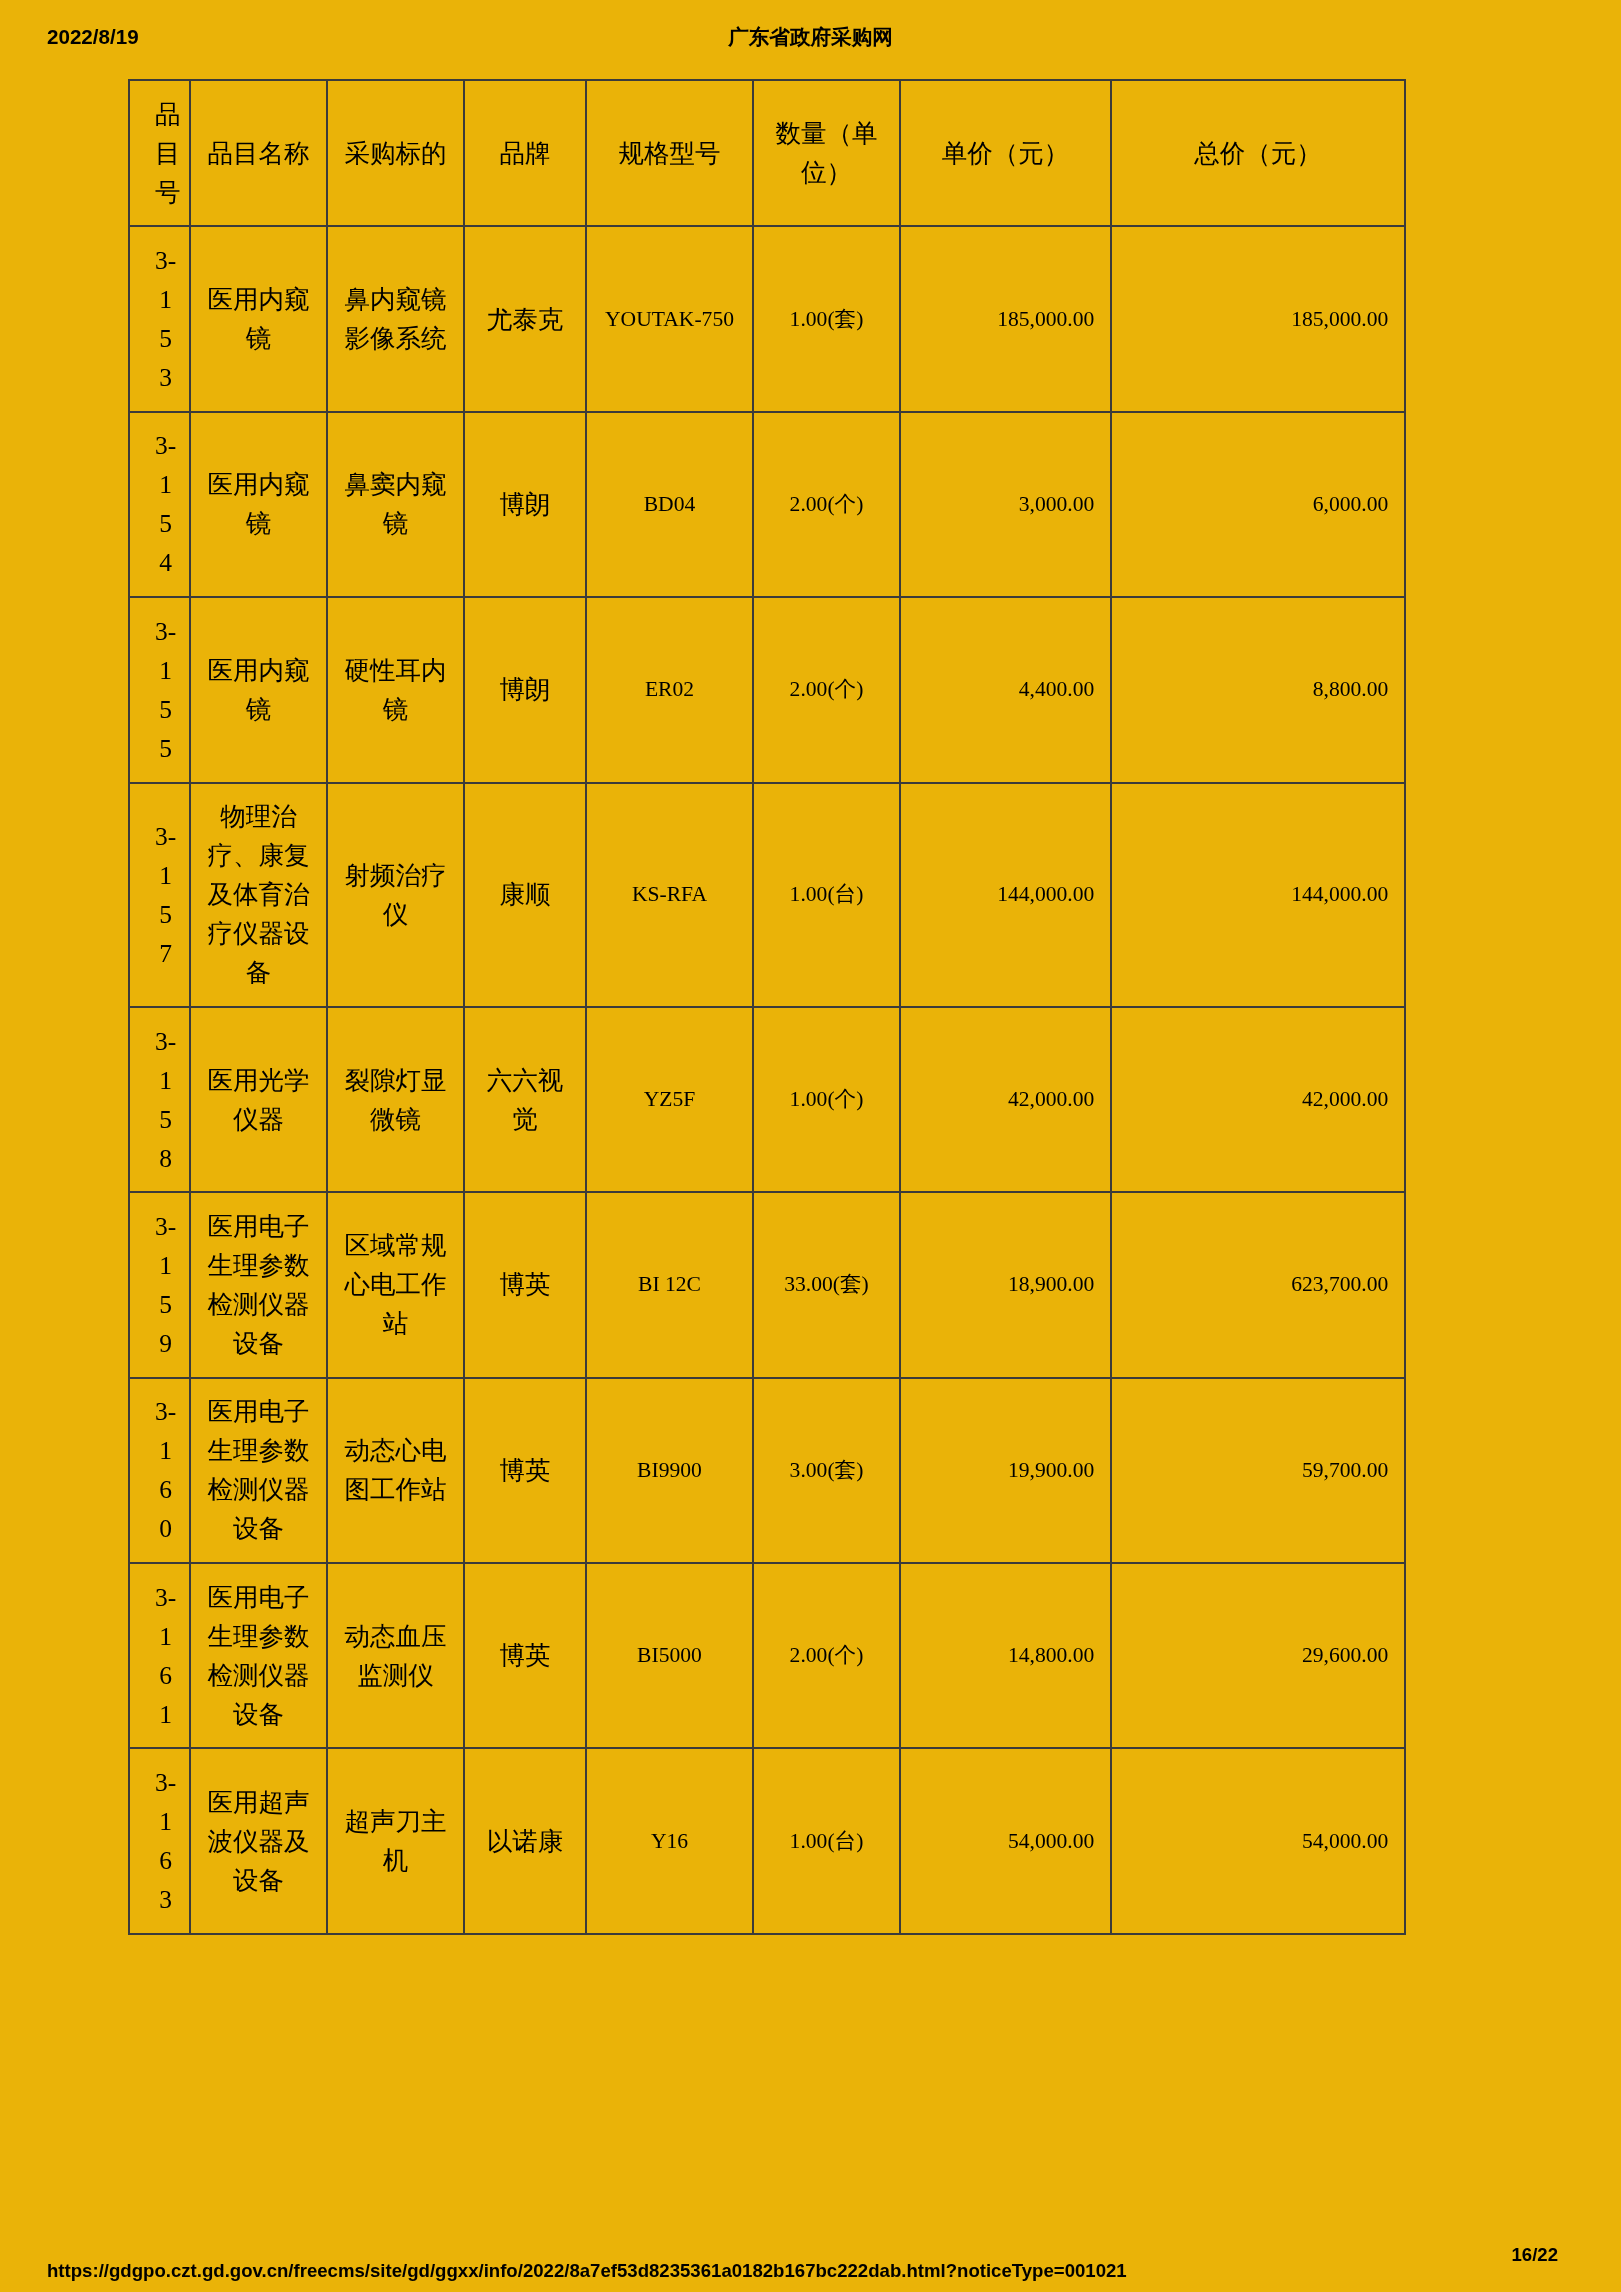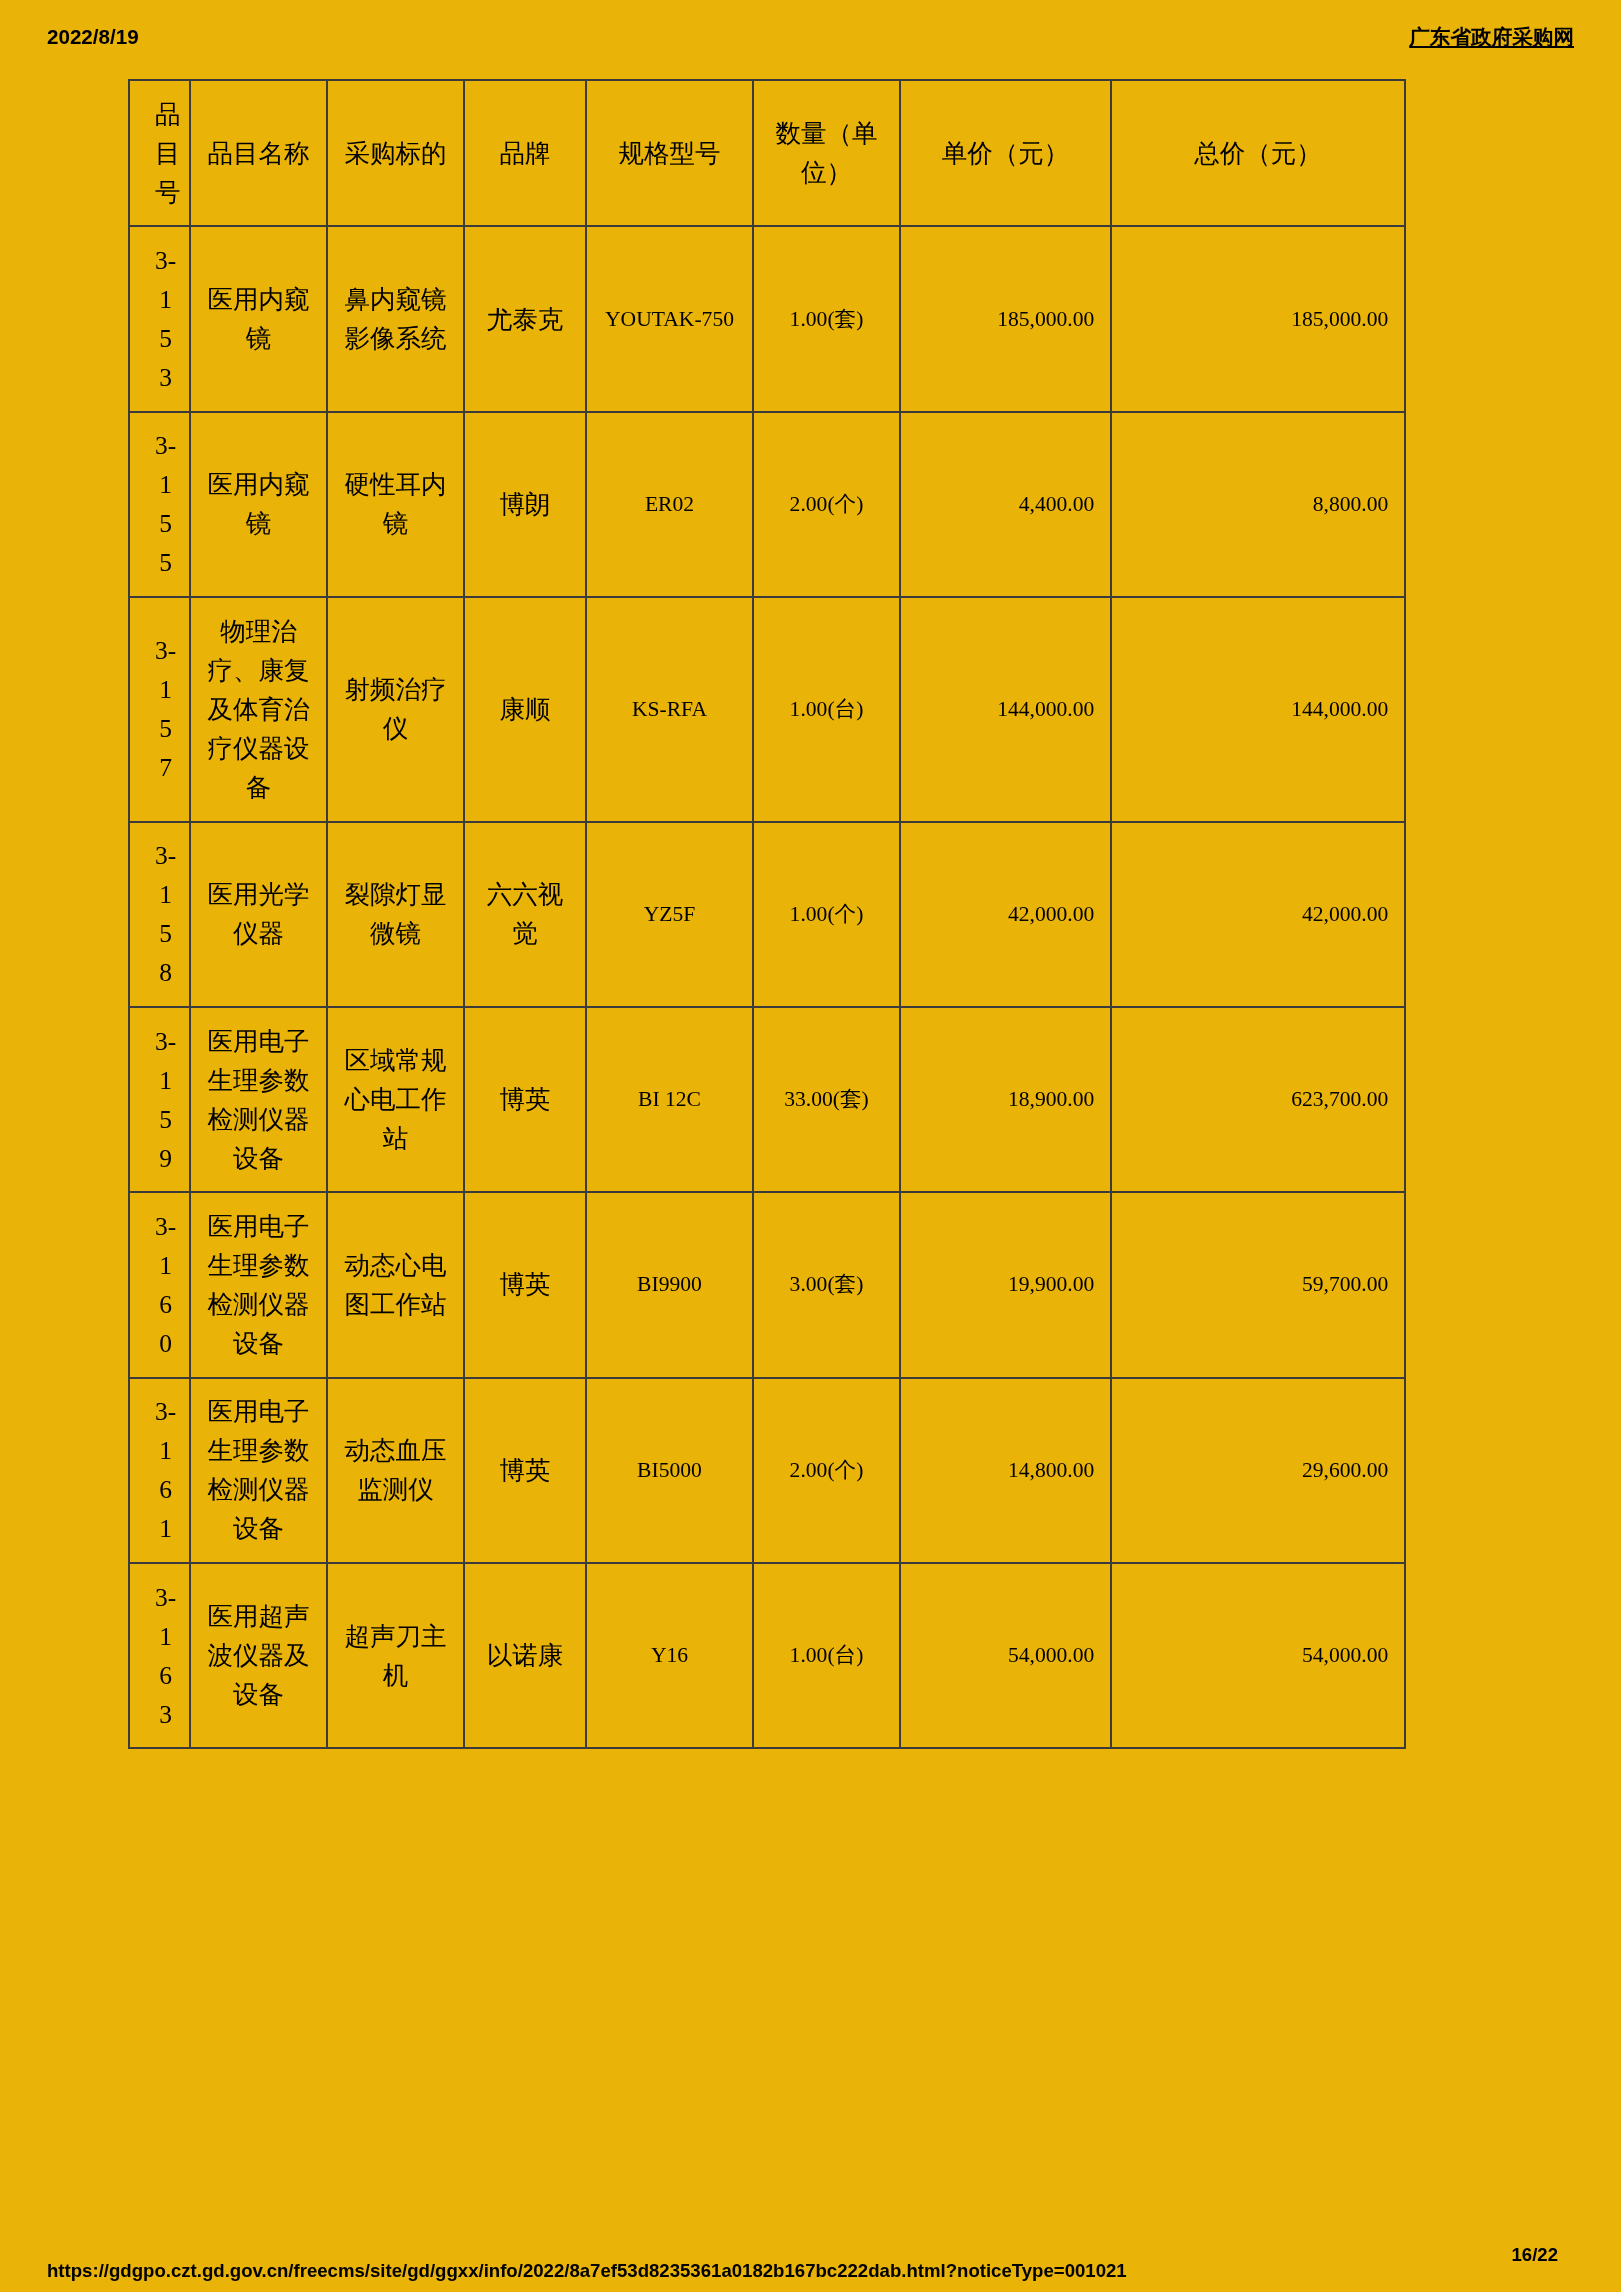--- a/index.html
+++ b/index.html
@@ -18,21 +18,21 @@
     top: 21.6px;
     left: 47px;
     right: 47px;
     height: 29px;
     font-family: "Liberation Sans", "DejaVu Sans", sans-serif;
     font-weight: bold;
     font-size: 20.6px;
     line-height: 29px;
   }
   .print-header .date { position: absolute; left: 0; top: 0; }
-  .print-header .title { position: absolute; left: 0; right: 0; top: 0; text-align: right; text-decoration: underline; }
+  .print-header .title { position: absolute; left: 0; right: 0; top: 0; text-align: center; }
   table.proc {
     border-collapse: collapse;
     table-layout: fixed;
     margin: 79px 0 0 128px;
     width: 1275px;
   }
   table.proc td, table.proc th {
     border: 2.9px solid #3b3b3b;
     padding: 13.7px 9.8px;
     vertical-align: middle;
@@ -95,20 +95,30 @@
     <tbody>
         <tr>
       <td class="c0">3-153</td>
       <td>医用内窥镜</td>
       <td>鼻内窥镜影像系统</td>
       <td>尤泰克</td>
       <td class="num">YOUTAK-750</td>
       <td class="num">1.00(套)</td>
       <td class="num money">185,000.00</td>
       <td class="num money">185,000.00</td>
+    </tr>
+        <tr>
+      <td class="c0">3-154</td>
+      <td>医用内窥镜</td>
+      <td>鼻窦内窥镜</td>
+      <td>博朗</td>
+      <td class="num">BD04</td>
+      <td class="num">2.00(个)</td>
+      <td class="num money">3,000.00</td>
+      <td class="num money">6,000.00</td>
     </tr>
         <tr>
       <td class="c0">3-155</td>
       <td>医用内窥镜</td>
       <td>硬性耳内镜</td>
       <td>博朗</td>
       <td class="num">ER02</td>
       <td class="num">2.00(个)</td>
       <td class="num money">4,400.00</td>
       <td class="num money">8,800.00</td>

